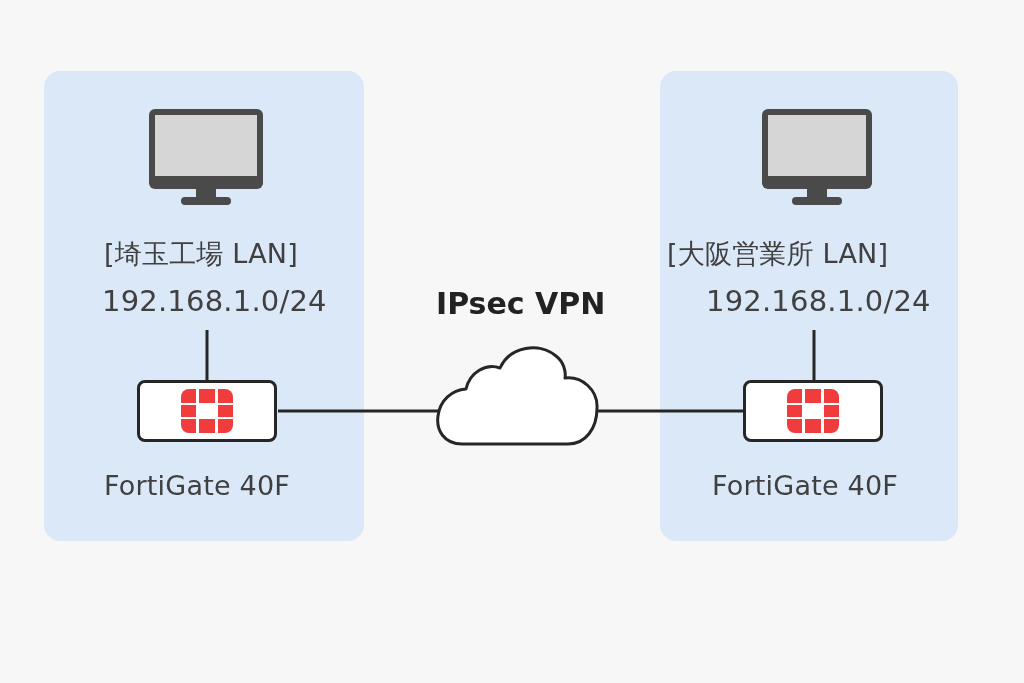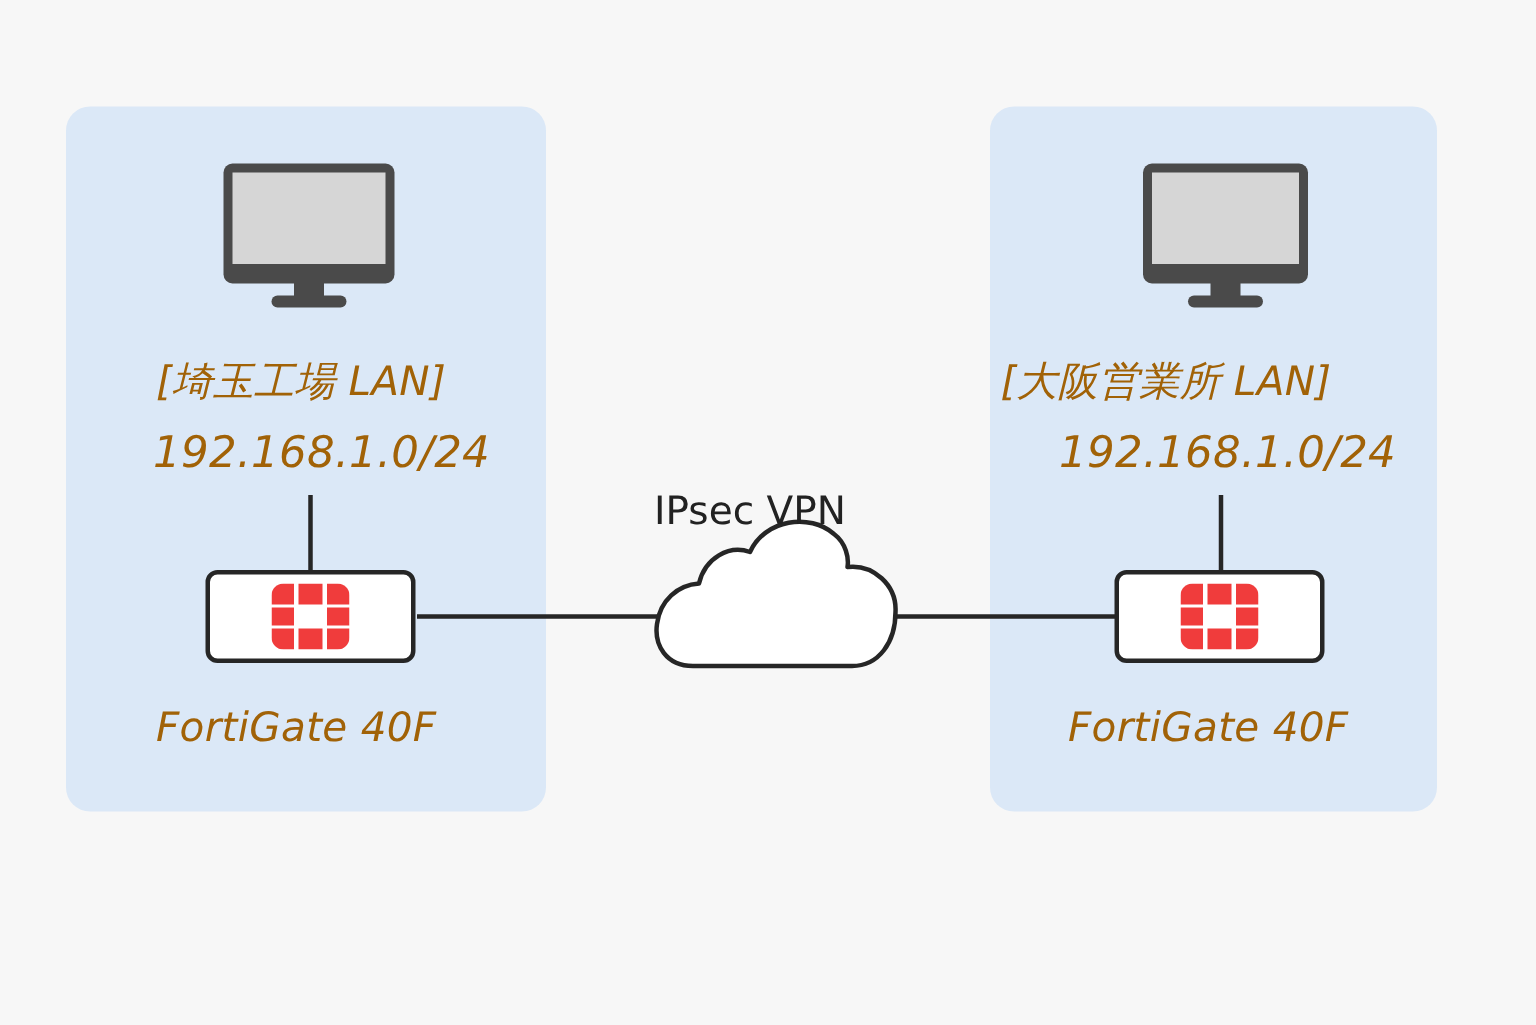--- a/index.html
+++ b/index.html
@@ -2,25 +2,25 @@
 <html><head>
 <meta charset="utf-8">
 <style>
   html, body { margin:0; padding:0; }
   body { width:1024px; height:683px; background:#f7f7f7; position:relative; overflow:hidden;
          font-family:"DejaVu Sans","Liberation Sans",sans-serif; color:#222; }
   .panel { position:absolute; top:71px; width:320px; height:470px; background:#dbe8f7; border-radius:16px; }
   #panel-left { left:44px; }
   #panel-right { left:660px; width:298px; }
   .monitor { position:absolute; }
-  .label { position:absolute; font-size:27px; font-weight:500; white-space:nowrap; color:#a16207; letter-spacing:0.2px;font-style:italic; }
+  .label { position:absolute; font-size:27px; font-weight:500; white-space:nowrap; color:#404040; letter-spacing:0.2px; }
   .fg-box { position:absolute; width:140px; height:62px; background:#fff; border:3px solid #262626; border-radius:8px; box-sizing:border-box; }
   .fg-logo { position:absolute; left:50%; top:50%; transform:translate(-50%,-50%); }
   svg.lines { position:absolute; left:0; top:0; }
-  .vpn-label { position:absolute; left:436px; top:286px; font-size:26px; font-weight:400; color:#222;margin-top:40px; }
+  .vpn-label { position:absolute; left:436px; top:286px; font-size:30px; font-weight:700; color:#222; }
 </style>
 </head>
 <body>
 
 <div class="panel" id="panel-left"></div>
 <div class="panel" id="panel-right"></div>
 
 <svg class="lines" width="1024" height="683">
   <line x1="207" y1="330" x2="207" y2="380" stroke="#262626" stroke-width="3"></line>
   <line x1="814" y1="330" x2="814" y2="380" stroke="#262626" stroke-width="3"></line>

